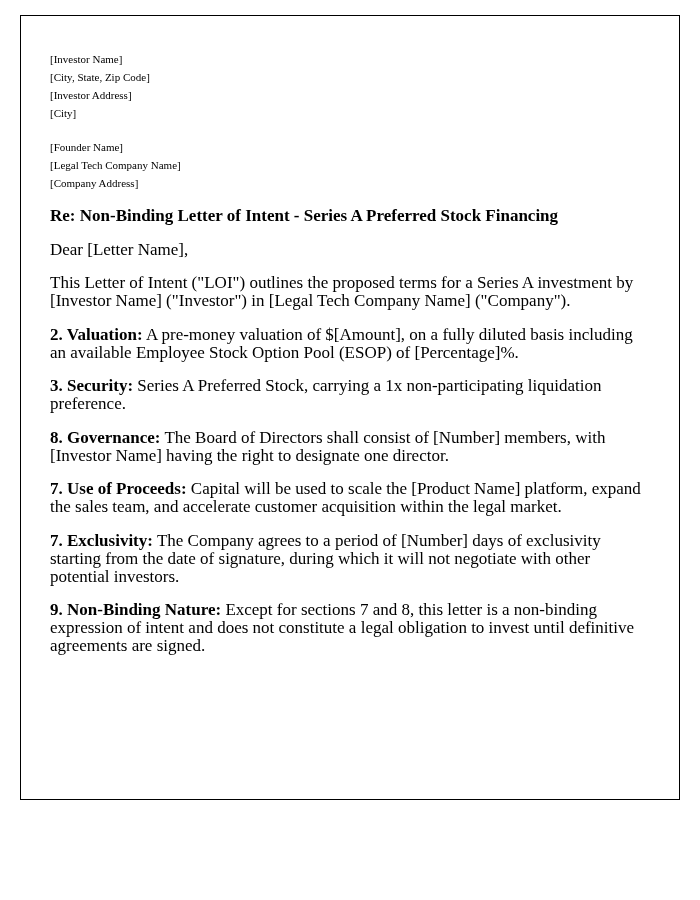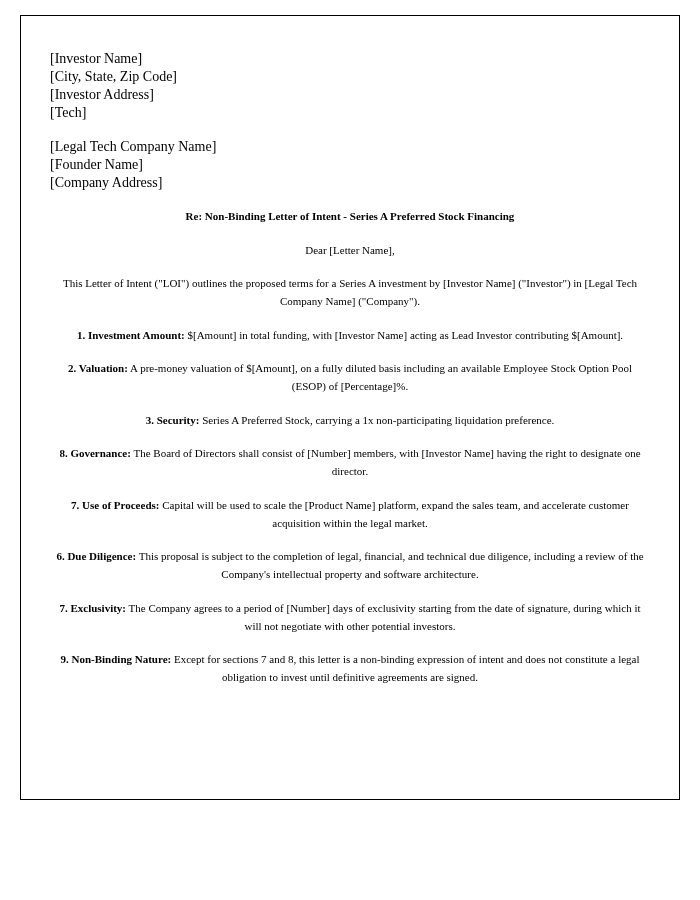--- a/index.html
+++ b/index.html
@@ -16,68 +16,66 @@
     left: 20px;
     top: 15px;
     width: 660px;
     height: 785px;
     border: 1px solid #000000;
     padding: 34px 29px 0 29px;
     overflow: hidden;
     background: #ffffff;
   }
   .line {
-    font-size: 14px;
+    font-size: 11px;
     line-height: 18px;
     white-space: pre;
   }
   .block { margin-bottom: 15.5px; }
   p.para {
-    font-size: 11px;
+    font-size: 17px;
     line-height: 18px;
     margin-bottom: 15.5px;
-    text-align: center;
+    text-align: left;
   }
   p.para strong { font-weight: bold; }
   .subject { font-weight: bold; }
 </style>
 </head>
 <body>
 
 <div class="letter-page">
 
   <div class="block">
     <div class="line">[Investor Name]</div>
     <div class="line">[City, State, Zip Code]</div>
     <div class="line">[Investor Address]</div>
-    <div class="line">[Tech]</div>
+    <div class="line">[City]</div>
   </div>
 
   <div class="block">
+    <div class="line">[Founder Name]</div>
     <div class="line">[Legal Tech Company Name]</div>
-    <div class="line">[Founder Name]</div>
     <div class="line">[Company Address]</div>
   </div>
 
   <p class="para subject">Re: Non-Binding Letter of Intent - Series A Preferred Stock Financing</p>
 
   <p class="para">Dear [Letter Name],</p>
 
   <p class="para">This Letter of Intent ("LOI") outlines the proposed terms for a Series A investment by [Investor Name] ("Investor") in [Legal Tech Company Name] ("Company").</p>
 
-  <p class="para"><strong>1. Investment Amount:</strong> <span>$[Amount] in total funding, with [Investor Name] acting as Lead Investor contributing $[Amount].</span></p>
 
   <p class="para"><strong>2. Valuation:</strong> <span>A pre-money valuation of $[Amount], on a fully diluted basis including an available Employee Stock Option Pool (ESOP) of [Percentage]%.</span></p>
 
   <p class="para"><strong>3. Security:</strong> <span>Series A Preferred Stock, carrying a 1x non-participating liquidation preference.</span></p>
 
   <p class="para"><strong>8. Governance:</strong> <span>The Board of Directors shall consist of [Number] members, with [Investor Name] having the right to designate one director.</span></p>
 
   <p class="para"><strong>7. Use of Proceeds:</strong> <span>Capital will be used to scale the [Product Name] platform, expand the sales team, and accelerate customer acquisition within the legal market.</span></p>
 
-  <p class="para"><strong>6. Due Diligence:</strong> <span>This proposal is subject to the completion of legal, financial, and technical due diligence, including a review of the Company's intellectual property and software architecture.</span></p>
 
   <p class="para"><strong>7. Exclusivity:</strong> <span>The Company agrees to a period of [Number] days of exclusivity starting from the date of signature, during which it will not negotiate with other potential investors.</span></p>
 
 
   <p class="para"><strong>9. Non-Binding Nature:</strong> <span>Except for sections 7 and 8, this letter is a non-binding expression of intent and does not constitute a legal obligation to invest until definitive agreements are signed.</span></p>
 
 </div>
 
 </body></html>

